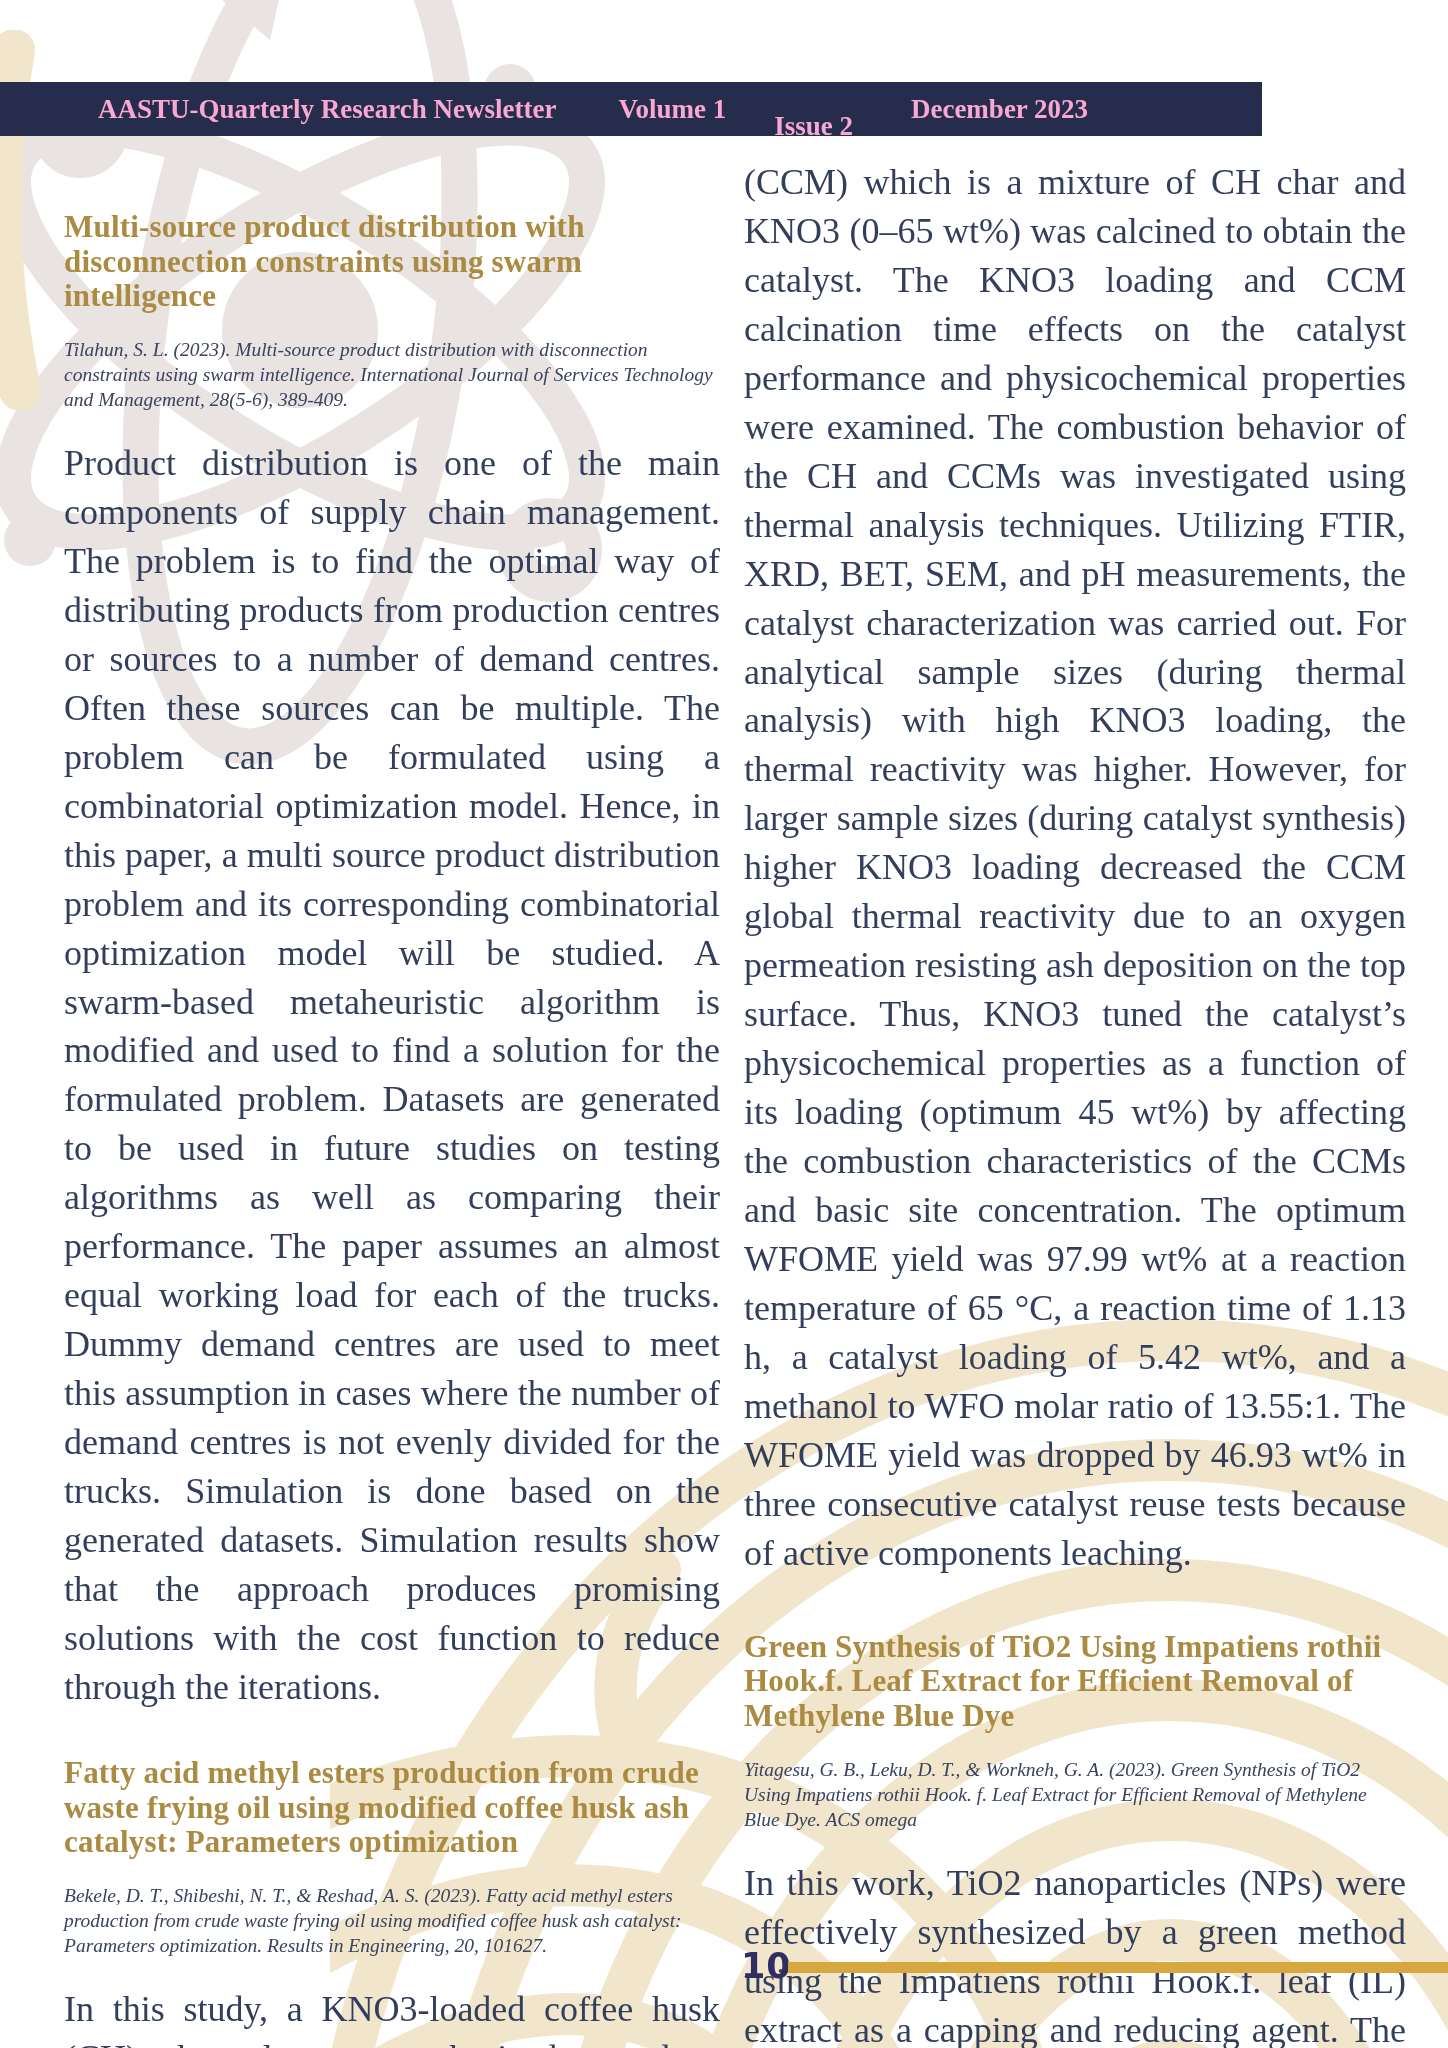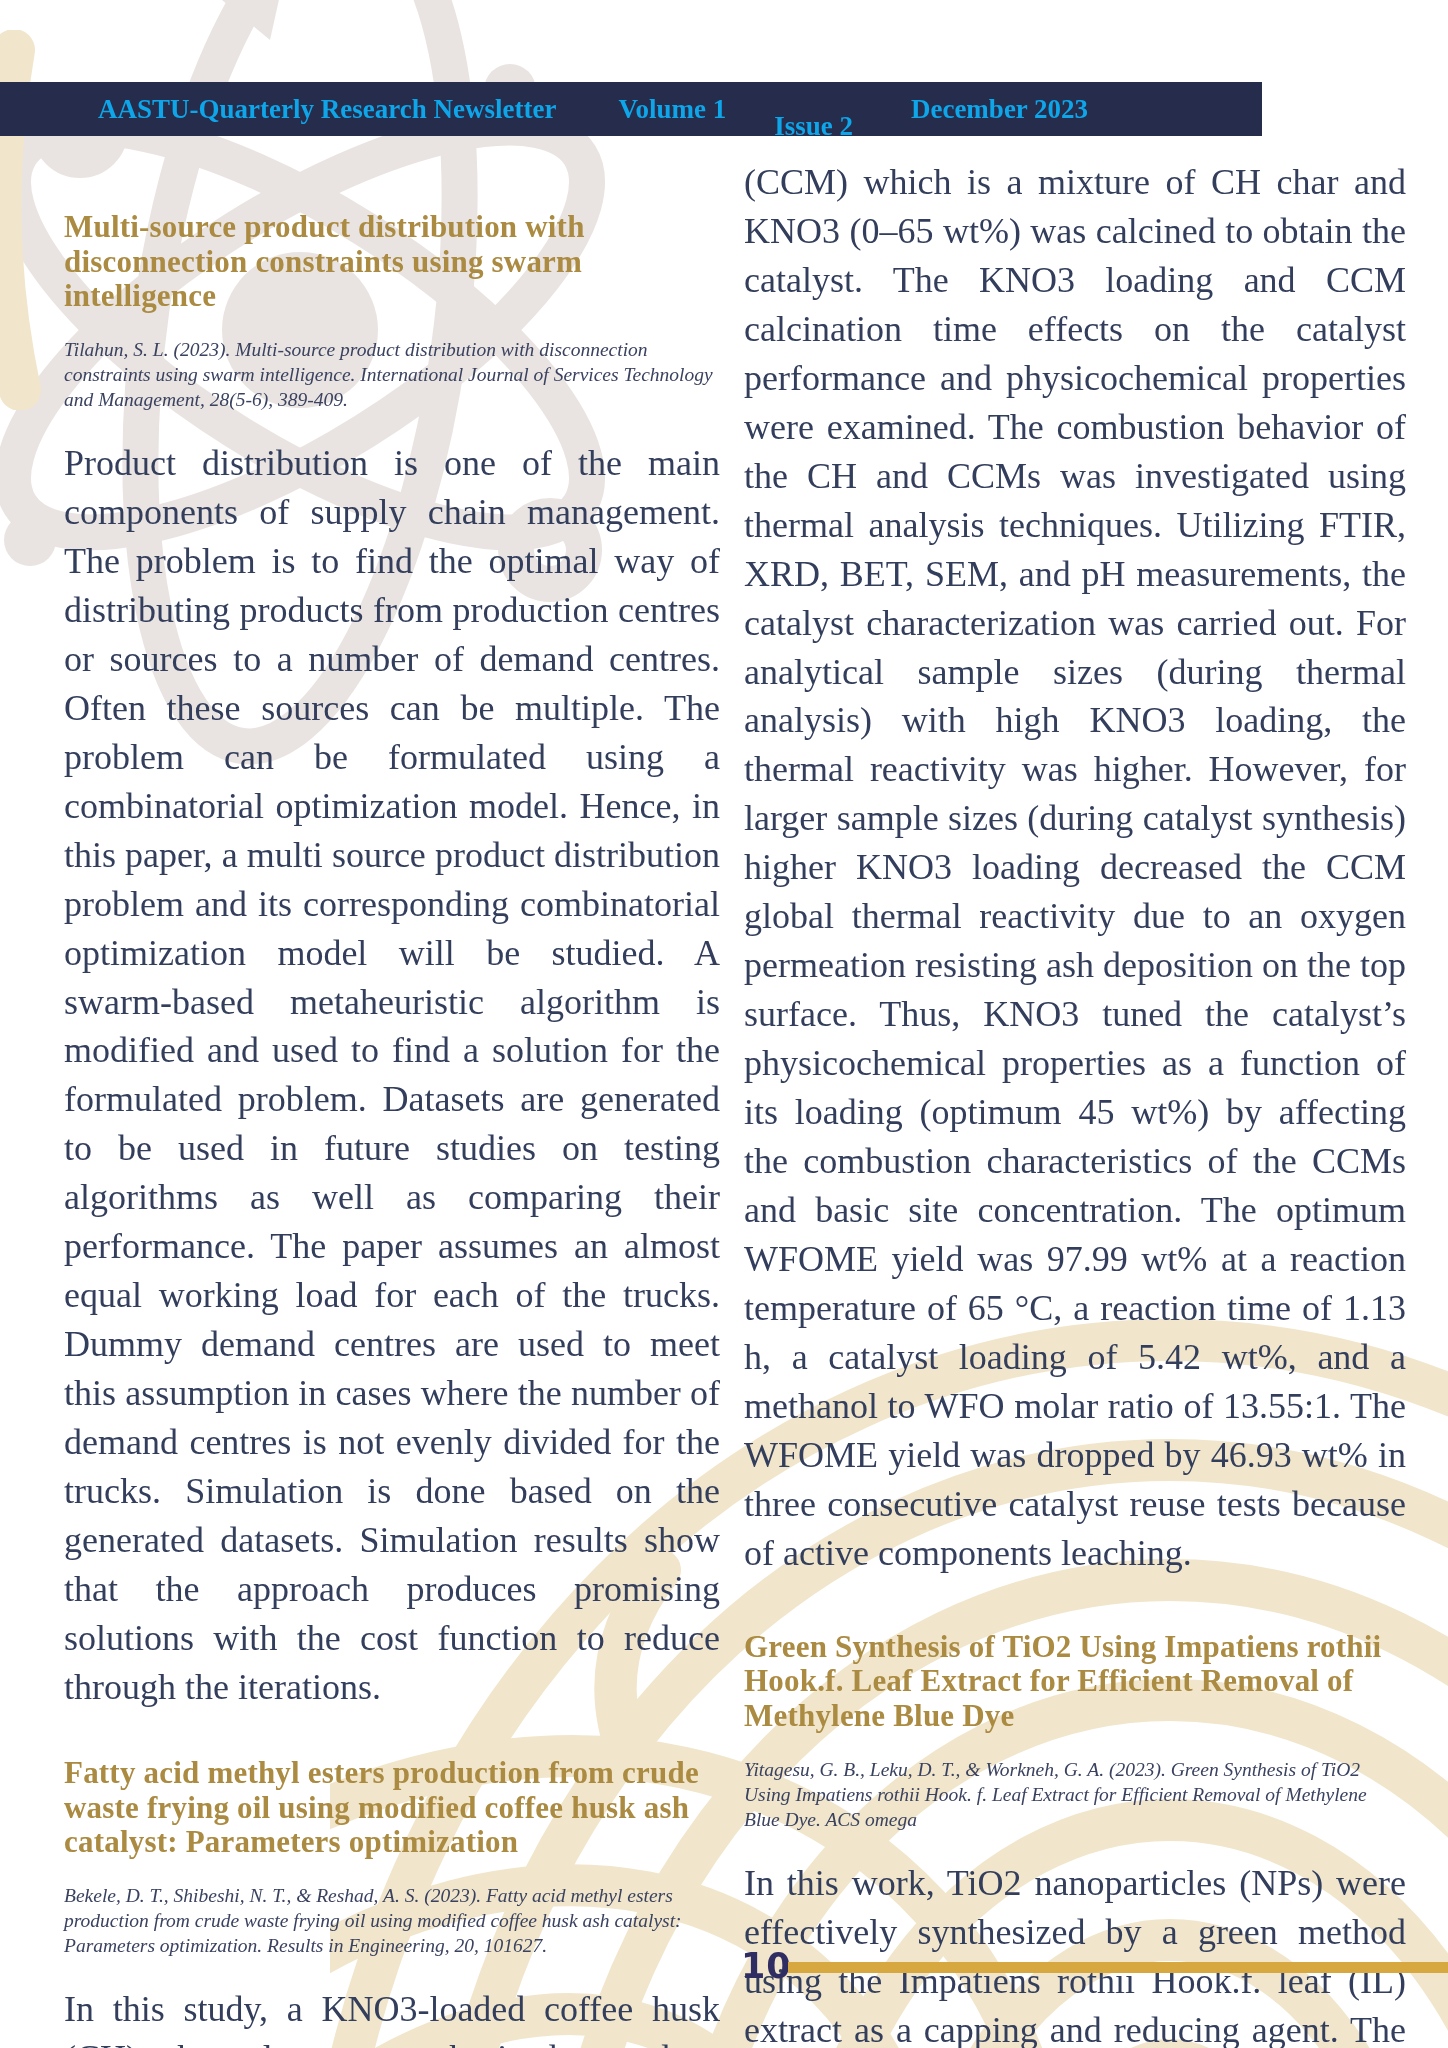--- a/index.html
+++ b/index.html
@@ -9,21 +9,21 @@
     background:#ffffff;
     overflow:hidden;
     font-family:"Liberation Serif", serif;
   }
   svg.wm{position:absolute;pointer-events:none;}
   .topbar{
     position:absolute;left:0;top:82px;width:1262px;height:54px;
     background:#252c4c;
     display:flex;align-items:center;
     box-sizing:border-box;padding-left:98px;
-    color:#0ea5e9;font-weight:bold;font-size:27px;
+    color:#f9a8d4;font-weight:bold;font-size:27px;
     white-space:nowrap;
   }
   .topbar .sp1{margin-left:62px;}
   .topbar .sp2{margin-left:48px;margin-top:34px;}
   .topbar .sp3{margin-left:58px;}
   .col{position:absolute;box-sizing:border-box;}
   .col.left{left:64px;top:210px;width:656px;}
   .col.right{left:744px;top:158px;width:662px;}
   .article-title{
     margin:0 0 24px 0;

